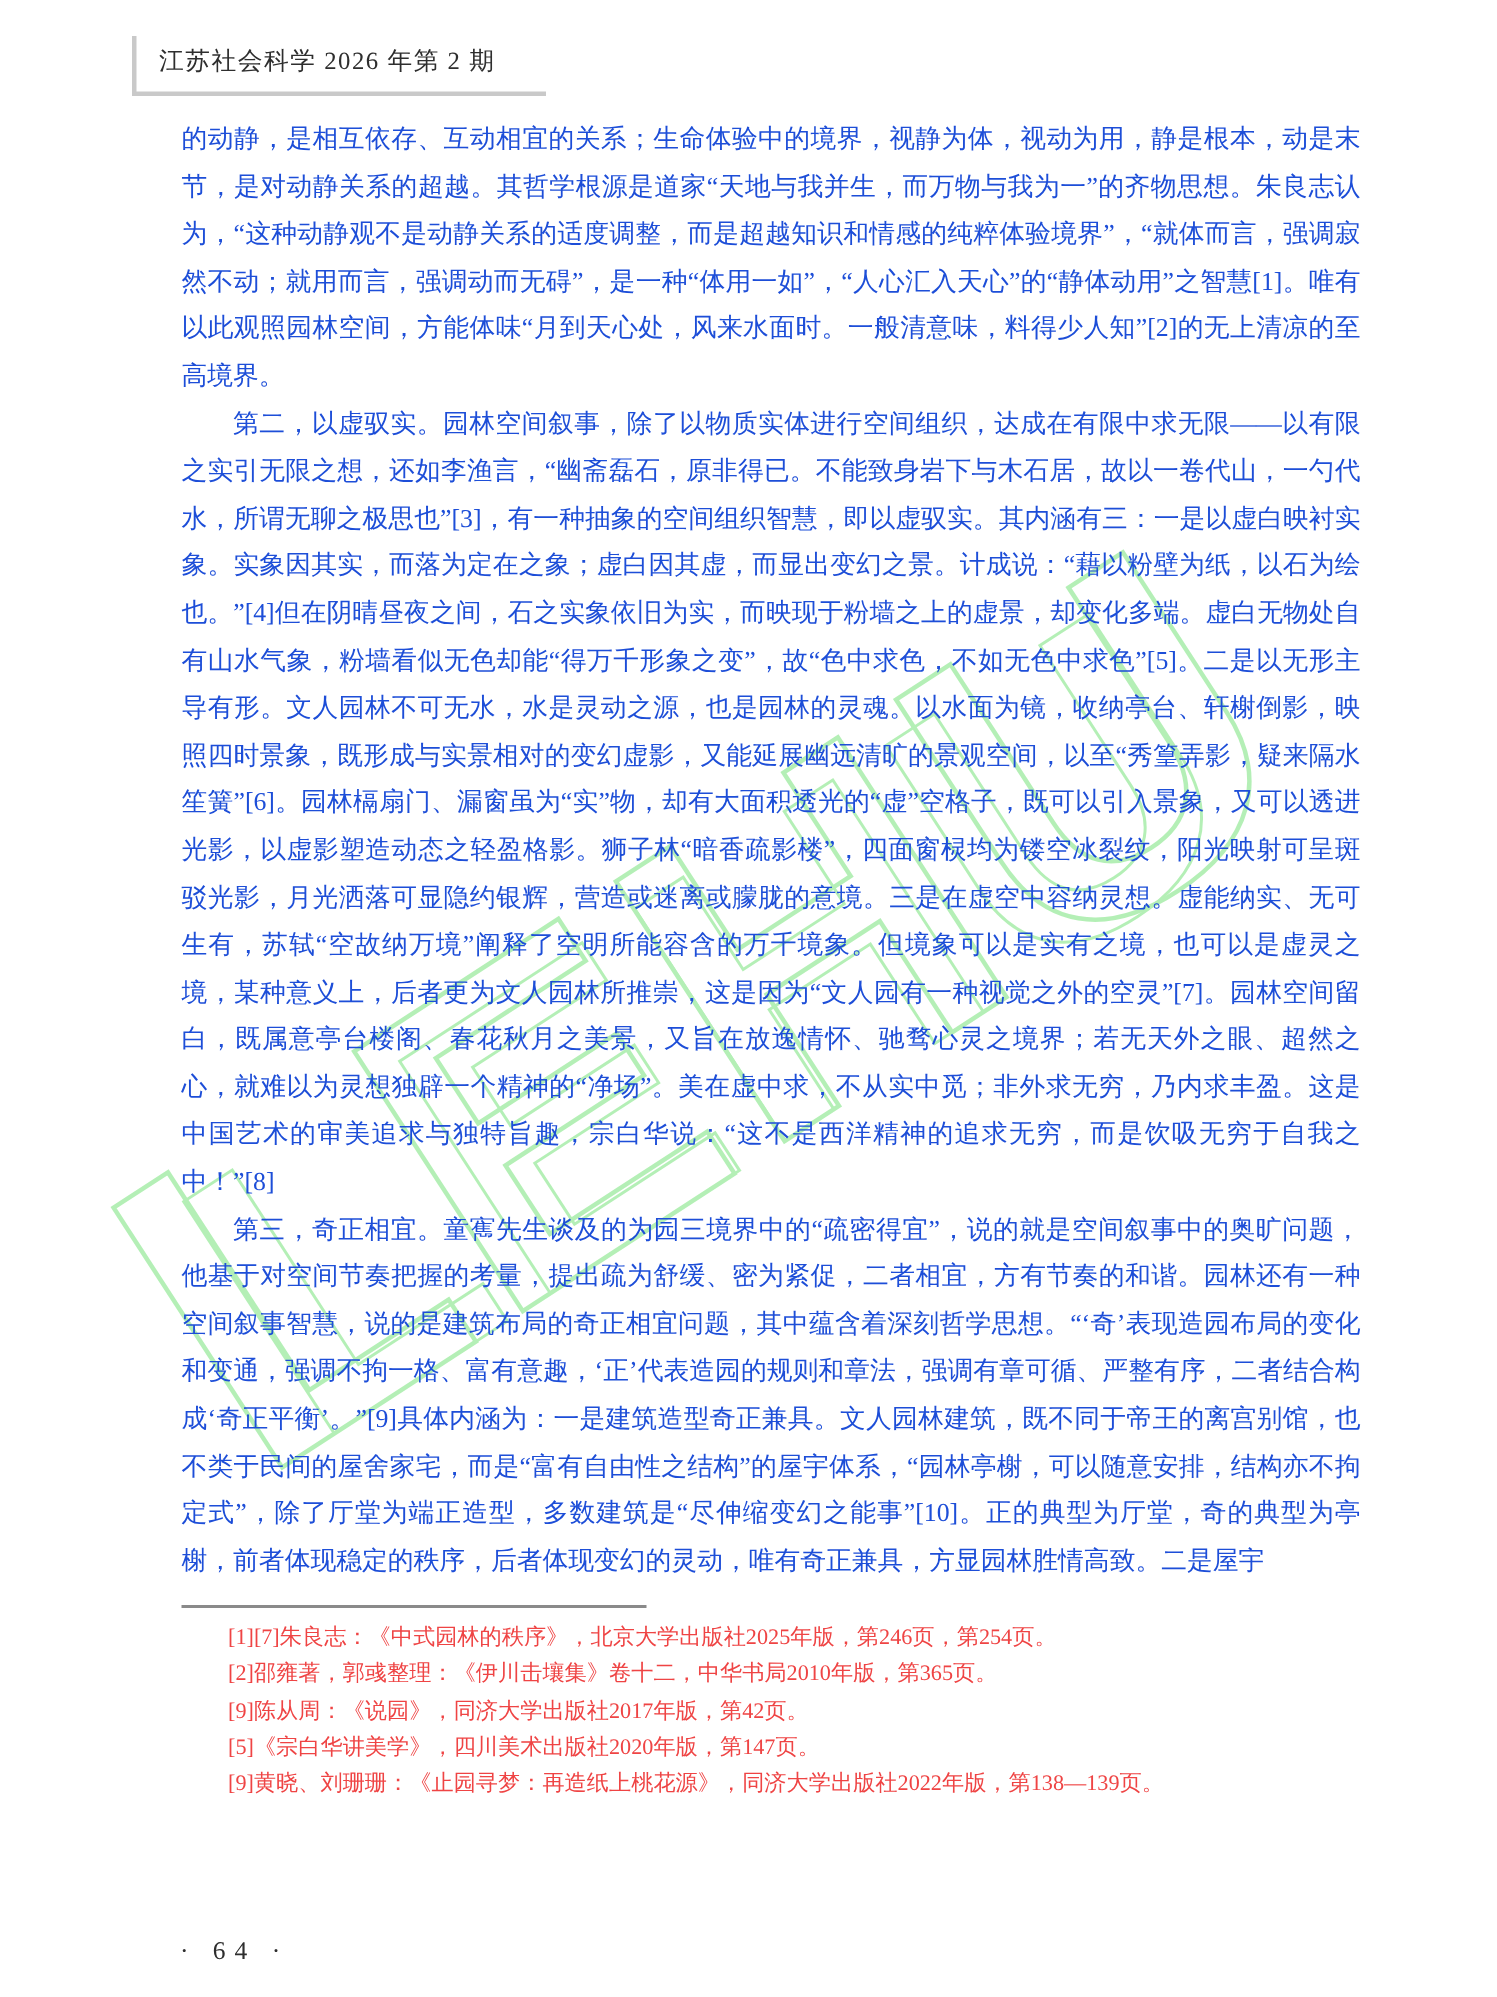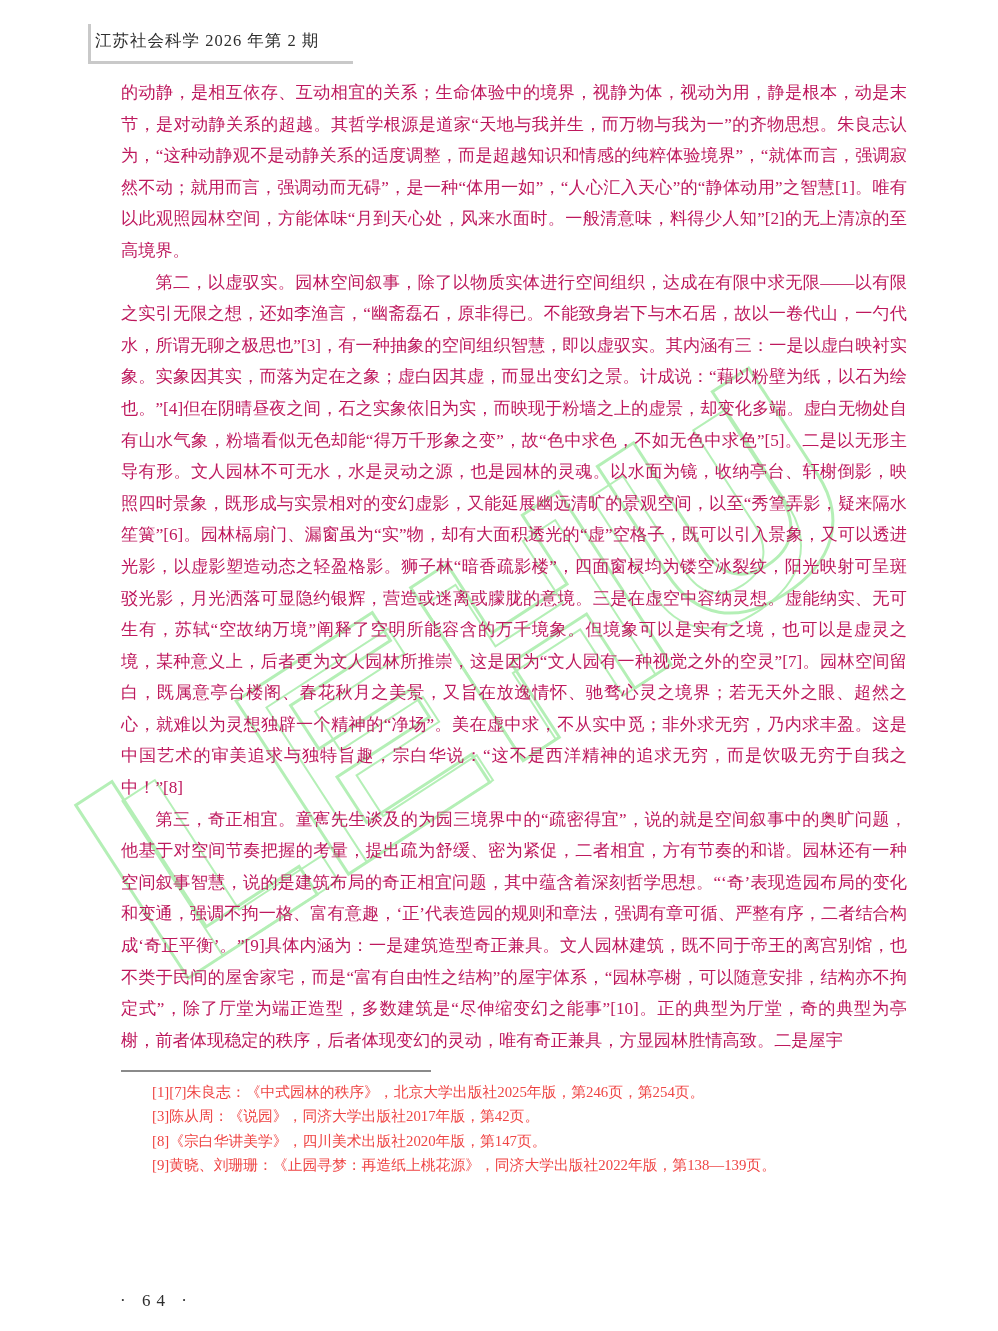--- a/index.html
+++ b/index.html
@@ -14,35 +14,35 @@
   .watermark {
     position: absolute; left: 0; top: 0;
     pointer-events: none;
     opacity: 0.85;
   }
   .journal-header {
     position: absolute;
     left: 88px; top: 24px;
     border-left: 3px solid #c9c9c9;
     border-bottom: 3px solid #c9c9c9;
-    padding: 6px 34px 9px 4px;
+    padding: 6px 34px 9px 15px;
     font-size: 16.5px;
     letter-spacing: 1px;
     color: #2e2e2e;
     white-space: nowrap;
   }
   .content {
     position: absolute;
     left: 121px; top: 77px;
     width: 786px;
     font-size: 17.2px;
     line-height: 31.6px;
     text-align: justify;
     text-justify: inter-ideograph;
-    color: #be185d;
+    color: #1d4ed8;
   }
   .content p { margin: 0; }
   .content p.indent { text-indent: 2em; }
   .footnote-sep {
     position: absolute;
     left: 121px; top: 1070px;
     width: 310px; height: 0;
     border-top: 2px solid #8a8a8a;
   }
   .footnotes {
@@ -77,18 +77,19 @@
 <div class="content">
   <p>的动静，是相互依存、互动相宜的关系；生命体验中的境界，视静为体，视动为用，静是根本，动是末节，是对动静关系的超越。其哲学根源是道家“天地与我并生，而万物与我为一”的齐物思想。朱良志认为，“这种动静观不是动静关系的适度调整，而是超越知识和情感的纯粹体验境界”，“就体而言，强调寂然不动；就用而言，强调动而无碍”，是一种“体用一如”，“人心汇入天心”的“静体动用”之智慧[1]。唯有以此观照园林空间，方能体味“月到天心处，风来水面时。一般清意味，料得少人知”[2]的无上清凉的至高境界。</p>
   <p class="indent">第二，以虚驭实。园林空间叙事，除了以物质实体进行空间组织，达成在有限中求无限——以有限之实引无限之想，还如李渔言，“幽斋磊石，原非得已。不能致身岩下与木石居，故以一卷代山，一勺代水，所谓无聊之极思也”[3]，有一种抽象的空间组织智慧，即以虚驭实。其内涵有三：一是以虚白映衬实象。实象因其实，而落为定在之象；虚白因其虚，而显出变幻之景。计成说：“藉以粉壁为纸，以石为绘也。”[4]但在阴晴昼夜之间，石之实象依旧为实，而映现于粉墙之上的虚景，却变化多端。虚白无物处自有山水气象，粉墙看似无色却能“得万千形象之变”，故“色中求色，不如无色中求色”[5]。二是以无形主导有形。文人园林不可无水，水是灵动之源，也是园林的灵魂。以水面为镜，收纳亭台、轩榭倒影，映照四时景象，既形成与实景相对的变幻虚影，又能延展幽远清旷的景观空间，以至“秀篁弄影，疑来隔水笙簧”[6]。园林槅扇门、漏窗虽为“实”物，却有大面积透光的“虚”空格子，既可以引入景象，又可以透进光影，以虚影塑造动态之轻盈格影。狮子林“暗香疏影楼”，四面窗棂均为镂空冰裂纹，阳光映射可呈斑驳光影，月光洒落可显隐约银辉，营造或迷离或朦胧的意境。三是在虚空中容纳灵想。虚能纳实、无可生有，苏轼“空故纳万境”阐释了空明所能容含的万千境象。但境象可以是实有之境，也可以是虚灵之境，某种意义上，后者更为文人园林所推崇，这是因为“文人园有一种视觉之外的空灵”[7]。园林空间留白，既属意亭台楼阁、春花秋月之美景，又旨在放逸情怀、驰骛心灵之境界；若无天外之眼、超然之心，就难以为灵想独辟一个精神的“净场”。美在虚中求，不从实中觅；非外求无穷，乃内求丰盈。这是中国艺术的审美追求与独特旨趣，宗白华说：“这不是西洋精神的追求无穷，而是饮吸无穷于自我之中！”[8]</p>
   <p class="indent">第三，奇正相宜。童寯先生谈及的为园三境界中的“疏密得宜”，说的就是空间叙事中的奥旷问题，他基于对空间节奏把握的考量，提出疏为舒缓、密为紧促，二者相宜，方有节奏的和谐。园林还有一种空间叙事智慧，说的是建筑布局的奇正相宜问题，其中蕴含着深刻哲学思想。“‘奇’表现造园布局的变化和变通，强调不拘一格、富有意趣，‘正’代表造园的规则和章法，强调有章可循、严整有序，二者结合构成‘奇正平衡’。”[9]具体内涵为：一是建筑造型奇正兼具。文人园林建筑，既不同于帝王的离宫别馆，也不类于民间的屋舍家宅，而是“富有自由性之结构”的屋宇体系，“园林亭榭，可以随意安排，结构亦不拘定式”，除了厅堂为端正造型，多数建筑是“尽伸缩变幻之能事”[10]。正的典型为厅堂，奇的典型为亭榭，前者体现稳定的秩序，后者体现变幻的灵动，唯有奇正兼具，方显园林胜情高致。二是屋宇</p>
 </div>
 
 <div class="footnote-sep"></div>
 
 <div class="footnotes">
   <p class="fn">[1][7]朱良志：《中式园林的秩序》，北京大学出版社2025年版，第246页，第254页。</p>
-  <p class="fn">[3]陈从周：《说园》，同济大学出版社2017年版，第42页。</p>
-  <p class="fn">[8]《宗白华讲美学》，四川美术出版社2020年版，第147页。</p>
+  <p class="fn">[2]邵雍著，郭彧整理：《伊川击壤集》卷十二，中华书局2010年版，第365页。</p>
+  <p class="fn">[9]陈从周：《说园》，同济大学出版社2017年版，第42页。</p>
+  <p class="fn">[5]《宗白华讲美学》，四川美术出版社2020年版，第147页。</p>
   <p class="fn">[9]黄晓、刘珊珊：《止园寻梦：再造纸上桃花源》，同济大学出版社2022年版，第138—139页。</p>
 </div>
 
 <div class="page-number">· 64 ·</div>
 
 </body></html>

